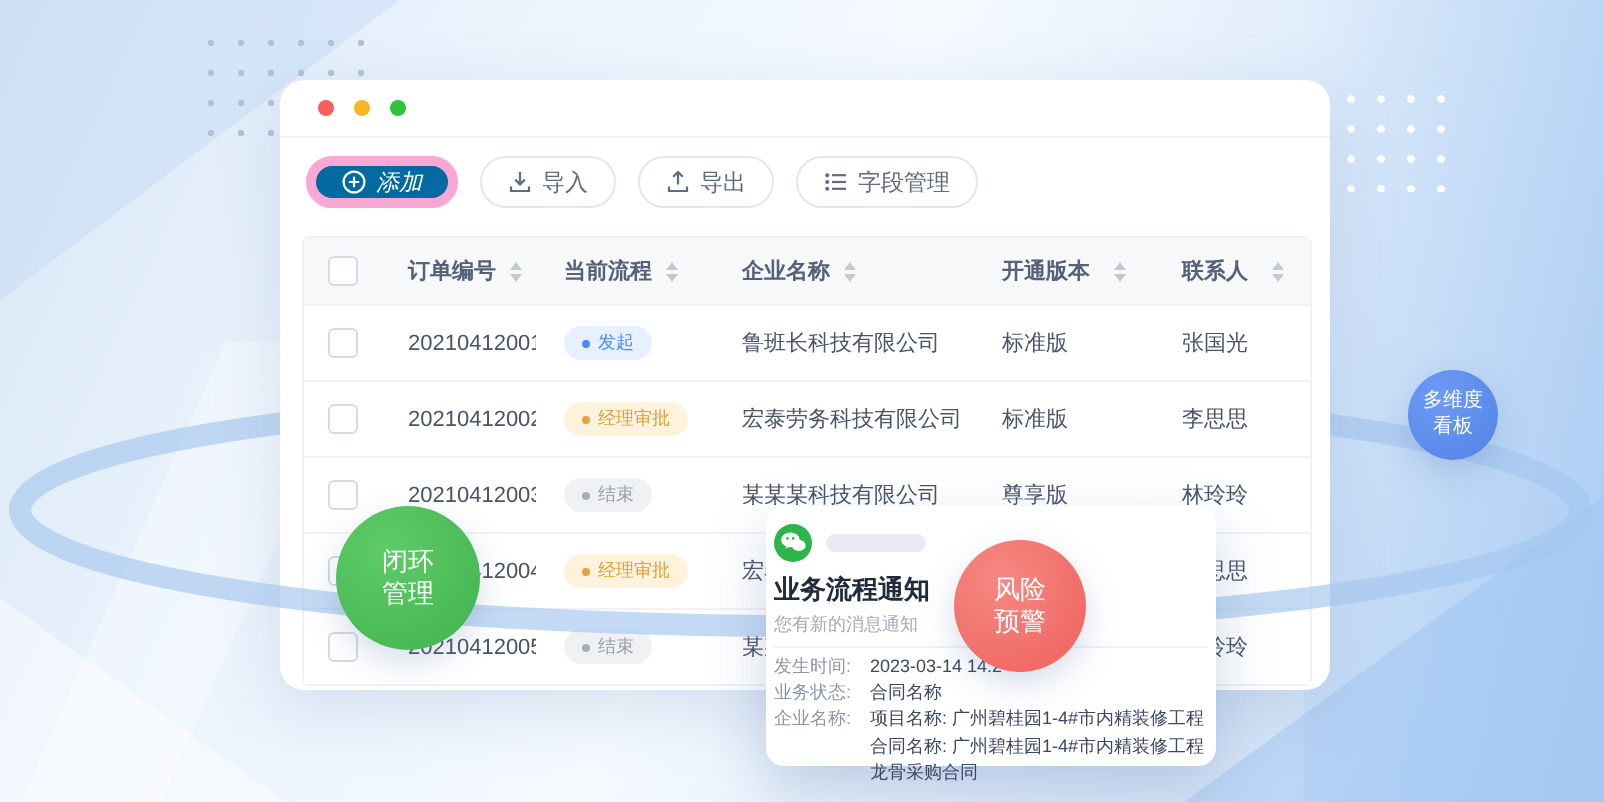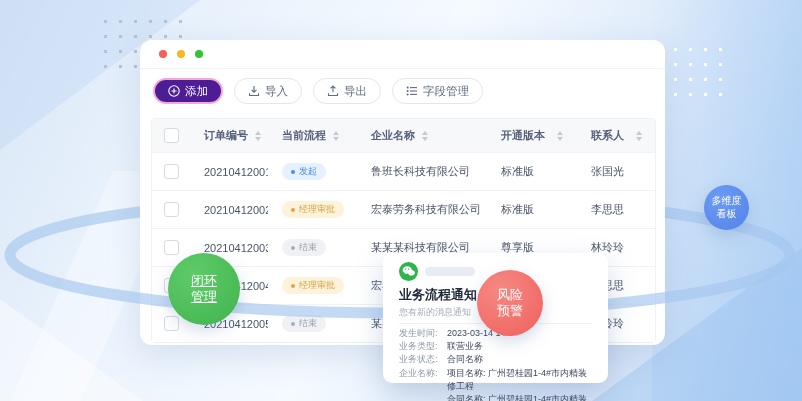--- a/index.html
+++ b/index.html
@@ -31,21 +31,21 @@
   .titlebar{position:absolute;left:0;top:0;width:100%;height:28px;border-bottom:1px solid #f0f2f6;}
   .tl-dot{position:absolute;top:10px;width:8px;height:8px;border-radius:50%;}
   .tl-dot.r{left:19px;background:#f85f58;}
   .tl-dot.y{left:37px;background:#f8b526;}
   .tl-dot.g{left:55px;background:#2fc337;}
 
   
   .toolbar{position:absolute;left:13px;top:38px;height:26px;display:flex;gap:11px;}
   .btn{display:flex;align-items:center;gap:5px;height:26px;padding:0 13px;border-radius:14px;
     font-size:11.5px;box-sizing:border-box;cursor:pointer;}
-  .btn.primary{background:#4c1d95;color:#ffffff;border:2px solid #f9a8d4;}
+  .btn.primary{background:#0369a1;color:#ffffff;border:5px solid #f9a8d4;font-style:italic;}
   .btn.ghost{background:#ffffff;color:#5f6b7e;border:1px solid #e2e6ee;}
   .btn svg{display:block;}
 
   
   .table{position:absolute;left:11px;top:78px;width:503px;border:1px solid #eef1f5;border-radius:4px;
     font-size:11px;color:#4a5468;}
   .tr{display:flex;align-items:center;height:37px;border-top:1px solid #f0f2f6;background:#fff;}
   .tr.head{height:33px;background:#f7f8fa;border-top:none;color:#5c6activ575;}
   .tr.head{color:#5d6activ7;}
   .tr.head .td{color:#55607a;font-weight:bold;}
@@ -67,29 +67,29 @@
   .tag.yellow{background:#fdf3dc;color:#d9a23a;} .tag.yellow .dot{background:#e6a23c;}
   .tag.gray{background:#eff1f4;color:#9aa0ab;}  .tag.gray .dot{background:#a8aeb8;}
 
   
   .badge{position:absolute;border-radius:50%;color:#fff;display:flex;flex-direction:column;
     align-items:center;justify-content:center;line-height:1.25;text-align:center;z-index:5;
     box-shadow:0 6px 16px rgba(90,120,170,.25);}
   .badge.orange{left:35px;top:191px;width:58px;height:58px;font-size:11px;
     background:radial-gradient(circle at 35% 30%,#f8bb50,#f29e2e);}
   .badge.green{left:168px;top:253px;width:72px;height:72px;font-size:13px;
-    background:radial-gradient(circle at 35% 30%,#5ecb68,#41b350);text-decoration:underline;}
+    background:radial-gradient(circle at 35% 30%,#5ecb68,#41b350);}
   .badge.red{left:477px;top:270px;width:66px;height:66px;font-size:13px;z-index:7;
     background:radial-gradient(circle at 35% 30%,#f68983,#ef605c);}
   .badge.blue{left:704px;top:185px;width:45px;height:45px;font-size:10px;
     background:radial-gradient(circle at 35% 30%,#6d9bf4,#5282e8);}
 
   
   .notif{position:absolute;left:383px;top:253px;width:225px;height:130px;background:#ffffff;
-    border-radius:9px;box-shadow:0 12px 30px rgba(80,110,165,.28);z-index:6;padding:8px 16px;box-sizing:border-box;}
+    border-radius:9px;box-shadow:0 12px 30px rgba(80,110,165,.28);z-index:6;padding:8px 4px;box-sizing:border-box;}
   .notif-head{display:flex;align-items:center;gap:7px;height:20px;}
   .wechat{width:19px;height:19px;border-radius:50%;background:#2bb54b;position:relative;flex:none;}
   .gray-pill{width:50px;height:9px;border-radius:5px;background:#e8ecf2;}
   .notif-title{font-size:13px;font-weight:bold;color:#222b3c;margin-top:5px;}
   .notif-sub{font-size:9px;color:#a3abba;margin-top:2px;border-bottom:1px solid #eef1f5;padding-bottom:4px;}
   .notif-line{display:flex;font-size:9px;line-height:13.2px;}
   .notif-line .lbl{width:48px;flex:none;color:#8d96a8;}
   .notif-line .val{color:#3c4760;}
   .notif-body{margin-top:3px;}
 </style>
@@ -313,24 +313,20 @@
       <span class="gray-pill"></span>
     </div>
     <div class="notif-title">业务流程通知</div>
     <div class="notif-sub">您有新的消息通知</div>
     <div class="notif-body">
       <div class="notif-line">
         <span class="lbl">发生时间:</span>
         <span class="val">2023-03-14 14:2</span>
       </div>
       <div class="notif-line">
-        <span class="lbl">业务类型:</span>
-        <span class="val">联营业务</span>
-      </div>
-      <div class="notif-line">
         <span class="lbl">业务状态:</span>
         <span class="val">合同名称</span>
       </div>
       <div class="notif-line">
         <span class="lbl">企业名称:</span>
         <span class="val">项目名称: 广州碧桂园1-4#市内精装修工程</span>
       </div>
       <div class="notif-line">
         <span class="lbl"></span>
         <span class="val">合同名称: 广州碧桂园1-4#市内精装修工程龙骨采购合同</span>

